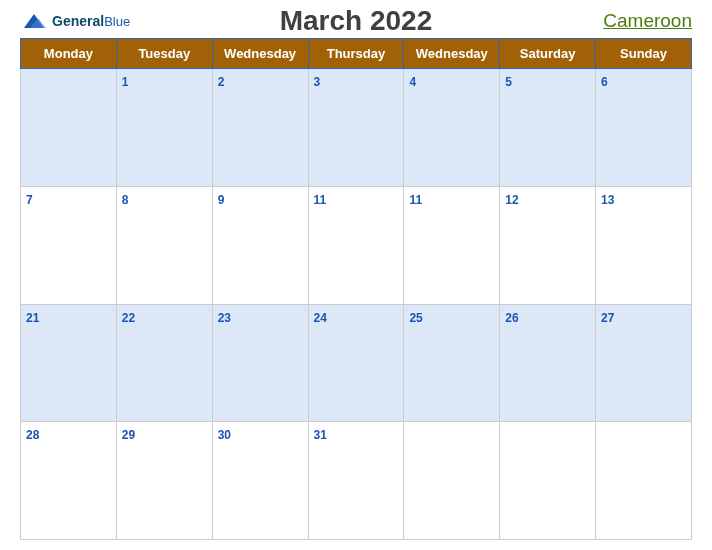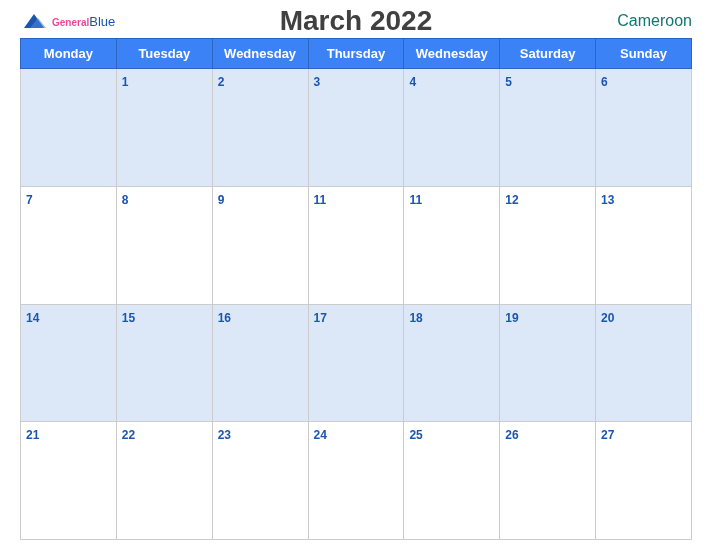--- a/index.html
+++ b/index.html
@@ -20,52 +20,53 @@
       justify-content: space-between;
       margin-bottom: 6px;
       position: relative;
     }
     .logo {
       display: flex;
       align-items: center;
       gap: 4px;
     }
     .logo-text-general {
-      font-size: 10px;
-      color: #ec4899;
+      font-size: 14px;
+      color: #0c4a6e;
       font-weight: bold;
     }
     .logo-text-blue {
       font-size: 13px;
       color: #1a56b0;
       font-weight: normal;
     }
     .logo-bird {
       width: 28px;
       height: 22px;
     }
     .title {
       font-size: 28px;
       color: #404040;
       font-weight: bold;
       position: absolute;
       left: 50%;
       transform: translateX(-50%);
     }
     .country {
-      font-size: 16px;
-      color: #0f766e;
+      font-size: 19px;
+      color: #4d7c0f;
+      text-decoration: underline;
     }
     .calendar {
       width: 100%;
       border-collapse: collapse;
       flex: 1;
     }
     .calendar thead tr th {
-      background-color: #3b82f6;
+      background-color: #a16207;
       color: #fff;
       text-align: center;
       padding: 7px 4px;
       font-size: 13px;
       border: 1px solid #2a66c0;
     }
     .calendar tbody tr td {
       border: 1px solid #ccc;
       vertical-align: top;
       padding: 3px 5px;
@@ -126,31 +127,31 @@
       <tr>
         <td><span class="day-num">7</span></td>
         <td><span class="day-num">8</span></td>
         <td><span class="day-num">9</span></td>
         <td><span class="day-num">11</span></td>
         <td><span class="day-num">11</span></td>
         <td><span class="day-num">12</span></td>
         <td><span class="day-num">13</span></td>
       </tr>
       <tr>
-        <td><span class="day-num">14</span></td>
-        <td><span class="day-num">15</span></td>
-        <td><span class="day-num">16</span></td>
-        <td><span class="day-num">17</span></td>
-        <td><span class="day-num">18</span></td>
-        <td><span class="day-num">19</span></td>
-        <td><span class="day-num">20</span></td>
-      </tr>
-      <tr>
         <td><span class="day-num">21</span></td>
         <td><span class="day-num">22</span></td>
         <td><span class="day-num">23</span></td>
         <td><span class="day-num">24</span></td>
         <td><span class="day-num">25</span></td>
         <td><span class="day-num">26</span></td>
         <td><span class="day-num">27</span></td>
       </tr>
+      <tr>
+        <td><span class="day-num">28</span></td>
+        <td><span class="day-num">29</span></td>
+        <td><span class="day-num">30</span></td>
+        <td><span class="day-num">31</span></td>
+        <td></td>
+        <td></td>
+        <td></td>
+      </tr>
     </tbody>
 </table>
 
 </body></html>

